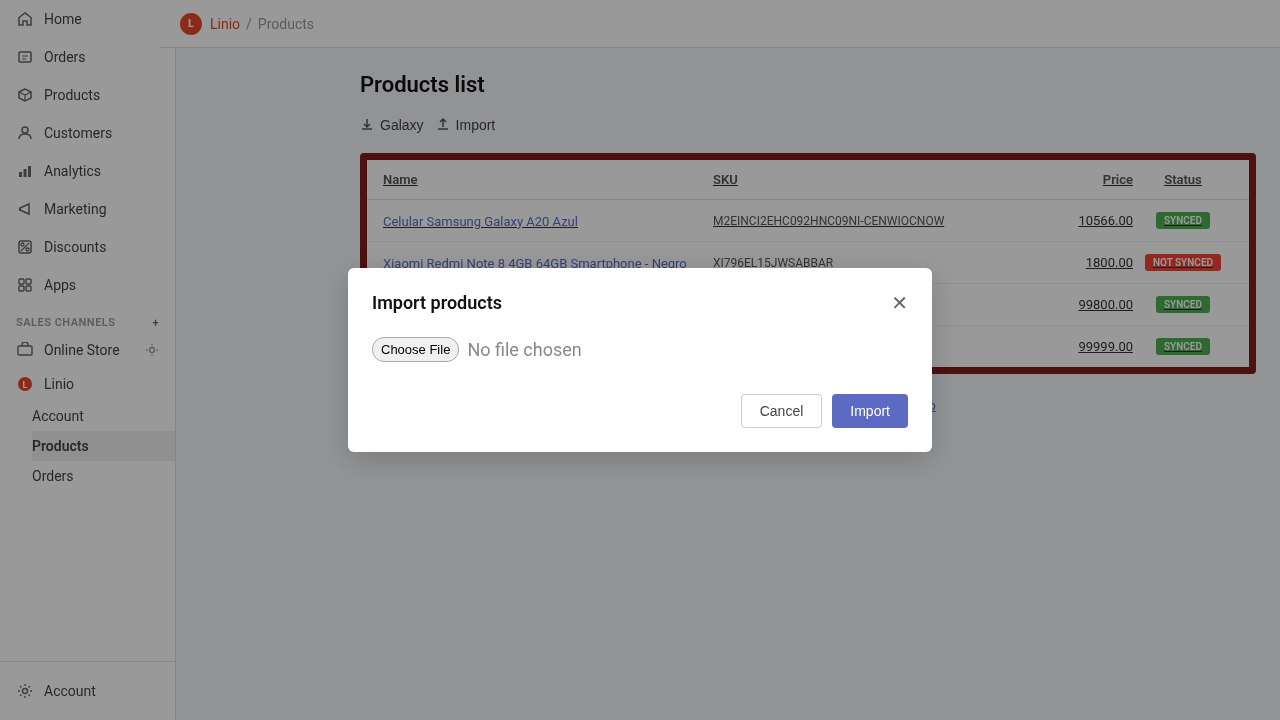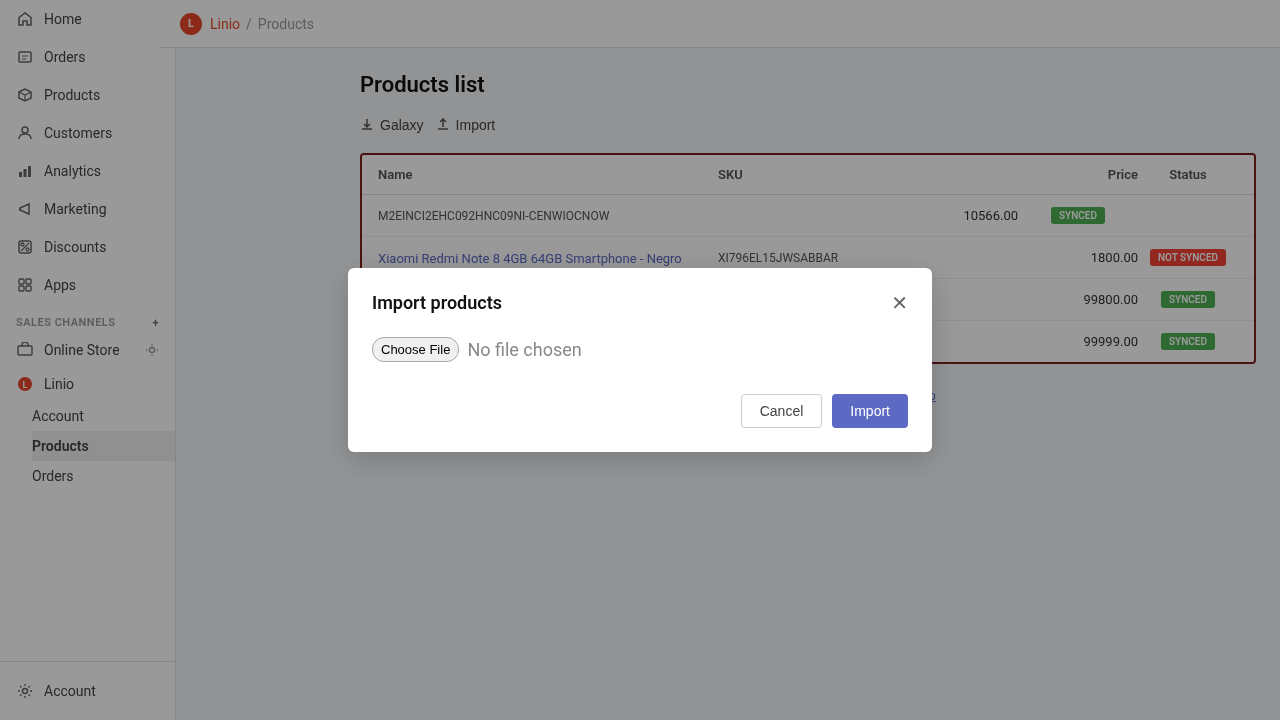--- a/index.html
+++ b/index.html
@@ -26,21 +26,21 @@
     .topbar-breadcrumb a { color: #e8472a; text-decoration: none; }
     .topbar-breadcrumb span { color: #999; }
 
     
     .main { margin-left: 160px; margin-top: 48px; flex: 1; padding: 24px; overflow-y: auto; height: calc(100vh - 48px); background: #f4f6f8; }
     .page-title { font-size: 22px; font-weight: 600; color: #111; margin-bottom: 16px; }
     .toolbar { display: flex; gap: 12px; margin-bottom: 16px; }
     .toolbar-btn { display: flex; align-items: center; gap: 6px; background: none; border: none; cursor: pointer; color: #444; font-size: 14px; padding: 4px 0; }
 
     
-    .products-table { background: #fca5a5; border-radius: 4px; border: 2px solid #7f1d1d; overflow: hidden; }
+    .products-table { background: #fca5a5; border-radius: 4px; border: 7px solid #7f1d1d; overflow: hidden; text-decoration: underline; }
     .table-header { display: grid; grid-template-columns: 1fr 300px 120px 100px; padding: 12px 16px; background: #fff; border-bottom: 1px solid #e0e0e0; font-weight: 600; color: #555; font-size: 13px; }
     .table-row { display: grid; grid-template-columns: 1fr 300px 120px 100px; padding: 12px 16px; border-bottom: 1px solid #f0f0f0; align-items: center; background: #fff; }
     .table-row:last-child { border-bottom: none; }
     .product-link { color: #5c6ac4; text-decoration: none; font-size: 13px; }
     .sku-text { font-size: 12px; color: #555; }
     .price-text { font-size: 13px; text-align: right; }
     .status-badge { display: inline-flex; align-items: center; justify-content: center; padding: 3px 8px; border-radius: 3px; font-size: 10px; font-weight: 600; color: #fff; text-transform: uppercase; }
     .status-synced { background: #4caf50; }
     .status-not-synced { background: #f44336; }
 
@@ -243,20 +243,21 @@
 
   <div class="products-table">
     <div class="table-header">
       <span>Name</span>
       <span>SKU</span>
       <span style="text-align:right">Price</span>
       <span style="text-align:center">Status</span>
     </div>
 
     <div class="table-row">
+      <span><a href="#" class="product-link">Celular Samsung Galaxy A20 Azul</a></span>
       <span class="sku-text">M2EINCI2EHC092HNC09NI-CENWIOCNOW</span>
       <span class="price-text">10566.00</span>
       <span style="display:flex;justify-content:center;">
           <span class="status-badge status-synced">SYNCED</span>
         </span>
     </div>
 
     <div class="table-row">
       <span><a href="#" class="product-link">Xiaomi Redmi Note 8 4GB 64GB Smartphone - Negro</a></span>
       <span class="sku-text">XI796EL15JWSABBAR</span>

